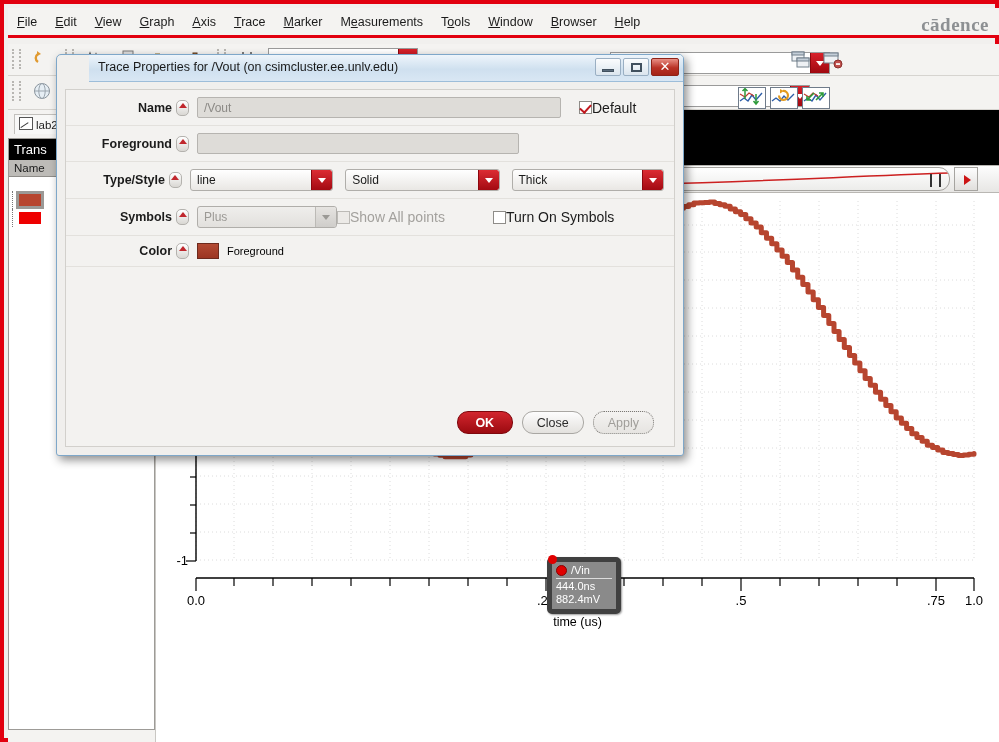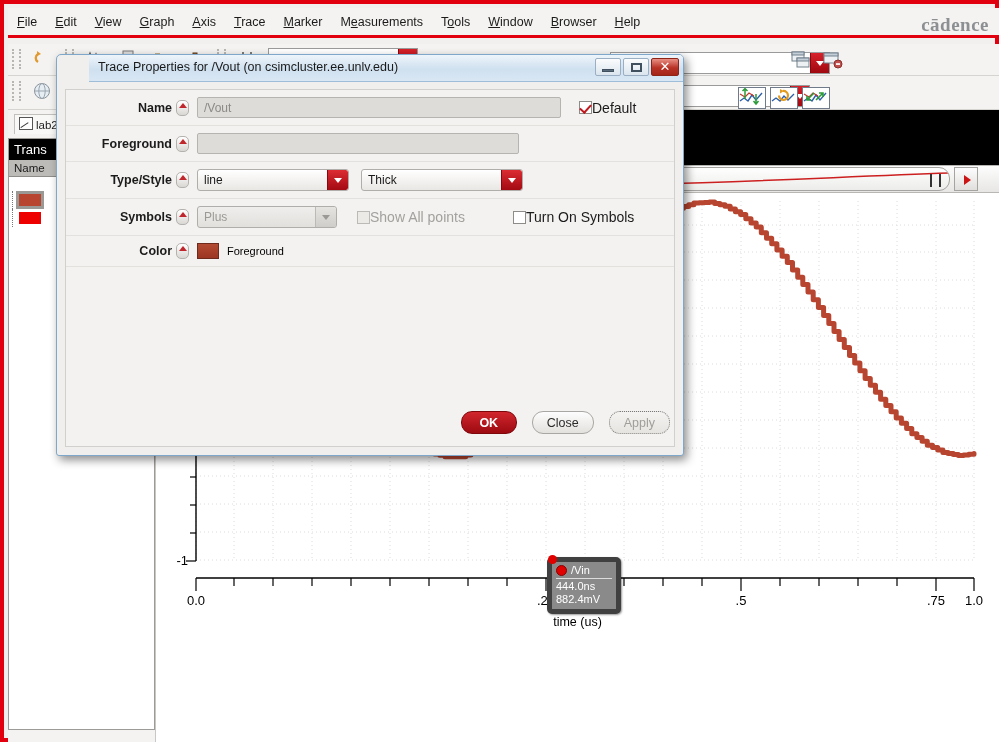--- a/index.html
+++ b/index.html
@@ -317,22 +317,22 @@
     transform:rotate(42deg);
   }
   .chk.dis{color:#a3a19d;}
   .chk.dis .box{background:#eceae7;border-color:#bcbab6;}
   .color-swatch{
     width:20px;height:14px;border:1px solid #6d2a1d;
     background:linear-gradient(#b34a33,#9c3522);
     margin-right:8px;flex:0 0 auto;
   }
   #dlg-buttons{
-    position:absolute;right:4px;bottom:12px;
-    display:flex;align-items:center;gap:15px;
+    position:absolute;right:20px;bottom:12px;
+    display:flex;align-items:center;gap:9px;
   }
   .dbtn{
     height:23px;min-width:56px;padding:0 14px;
     font-size:12.5px;line-height:23px;text-align:center;
     border-radius:11px;box-sizing:border-box;cursor:default;
   }
   #btn-ok{
     background:linear-gradient(#d2262e,#9c0a10);
     border:1px solid #7e070c;color:#fff;font-weight:700;
   }
@@ -647,34 +647,38 @@
         <div class="txt-field" style="width:322px;"></div>
       </div>
 
       <div class="form-row">
         <div class="form-label">Type/Style</div>
         <div class="prop-marker"></div>
         <div class="combo" style="width:152px;">
           <span>line</span>
           <span class="cb-arrow"></span>
         </div>
+        <div class="combo" style="width:164px;margin-left:12px;">
+          <span>Solid</span>
+          <span class="cb-arrow"></span>
+        </div>
         <div class="combo" style="width:162px;margin-left:12px;">
           <span>Thick</span>
           <span class="cb-arrow"></span>
         </div>
       </div>
 
       <div class="form-row">
         <div class="form-label">Symbols</div>
         <div class="prop-marker"></div>
         <div class="combo disabled" style="width:140px;">
           <span>Plus</span>
           <span class="cb-arrow"></span>
         </div>
-        <div class="chk dis" style="margin-left:20px;">
+        <div class="chk dis" style="margin-left:0;">
           <span class="box"></span>
           <span>Show All points</span>
         </div>
         <div class="chk" style="margin-left:48px;">
           <span class="box"></span>
           <span>Turn On Symbols</span>
         </div>
       </div>
 
       <div class="form-row">

